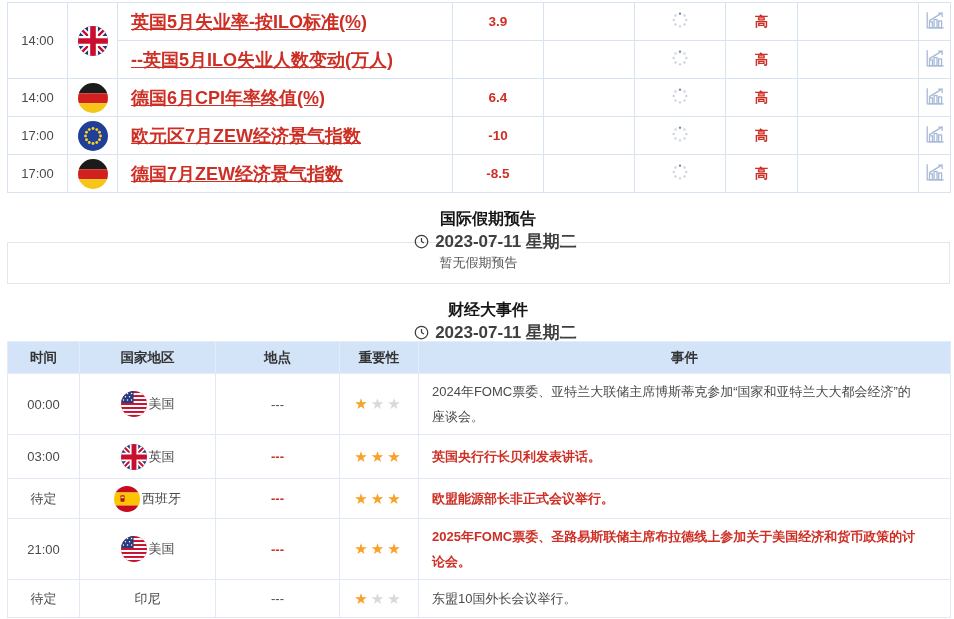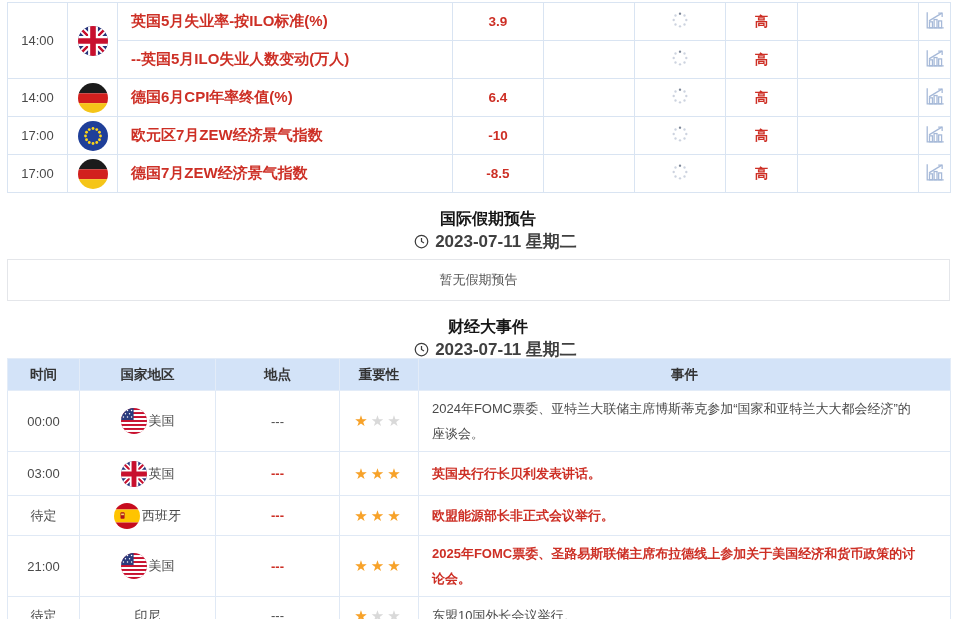--- a/index.html
+++ b/index.html
@@ -6,37 +6,37 @@
   html,body { width:954px; background:#fff; font-family:"Liberation Sans","DejaVu Sans",sans-serif; color:#404040; }
   body { padding-top:2px; }
 
   
   table { border-collapse:collapse; table-layout:fixed; margin-left:7px; width:943px; }
   td, th { border:1px solid #d9e4f2; overflow:hidden; }
 
   
   .econ td { height:38px; font-size:13px; text-align:center; vertical-align:middle; }
   .econ .c-time { color:#4a4a4a; }
-  .econ .c-event { text-align:left; padding-left:13px; color:#cd2f25; font-weight:bold; font-size:15px; }
+  .econ .c-event { text-align:left; padding-left:13px; color:#cd2f25; font-weight:bold; font-size:18px;text-decoration:underline; }
   .econ .c-val { color:#cd2f25; font-weight:bold; font-size:13.5px; }
   .econ .c-imp { color:#cd2f25; font-weight:bold; font-size:13.5px; }
   .flag { width:30px; height:30px; vertical-align:middle; }
   .flag-sm { width:26px; height:26px; vertical-align:middle; }
   .spin-ic { width:18px; height:18px; }
   .chart-ic { width:22px; height:22px; cursor:pointer; }
 
   
   .section-head { display:flex; align-items:center; margin:16px 0 0 11px; height:26px;flex-direction:column; }
   .section-head .s-icon { width:22px; height:22px; }
   .section-head .s-title { margin-left:11px; font-size:16px; font-weight:bold; color:#151515; }
   .section-head .s-date { margin-left:26px; display:flex; align-items:center; font-size:17px; font-weight:bold; color:#404040; }
   .section-head .clock-ic { width:15px; height:15px; margin-right:6px; }
 
   
-  .holiday-box { margin:24px 0 0 7px; width:943px; height:42px; border:1px solid #e4e6ea;
+  .holiday-box { margin:7px 0 0 7px; width:943px; height:42px; border:1px solid #e4e6ea;
                  display:flex; align-items:center; justify-content:center; font-size:13px; color:#555; }
 
   
   .events { margin-top:15px; }
   .events th { height:32px; background:#d3e3f8; font-size:13.5px; font-weight:bold; color:#333;
                text-align:center; border-color:#e3ecf8; }
   .events td { border-color:#e0e9f5; font-size:13px; vertical-align:middle; text-align:center; color:#4a4a4a; }
   .events .r1 td { height:54px; } .events .r2 td { height:44px; } .events .r3 td { height:40px; }
   .events .r4 td { height:60px; } .events .r5 td { height:38px; }
   .events .c-country { }

